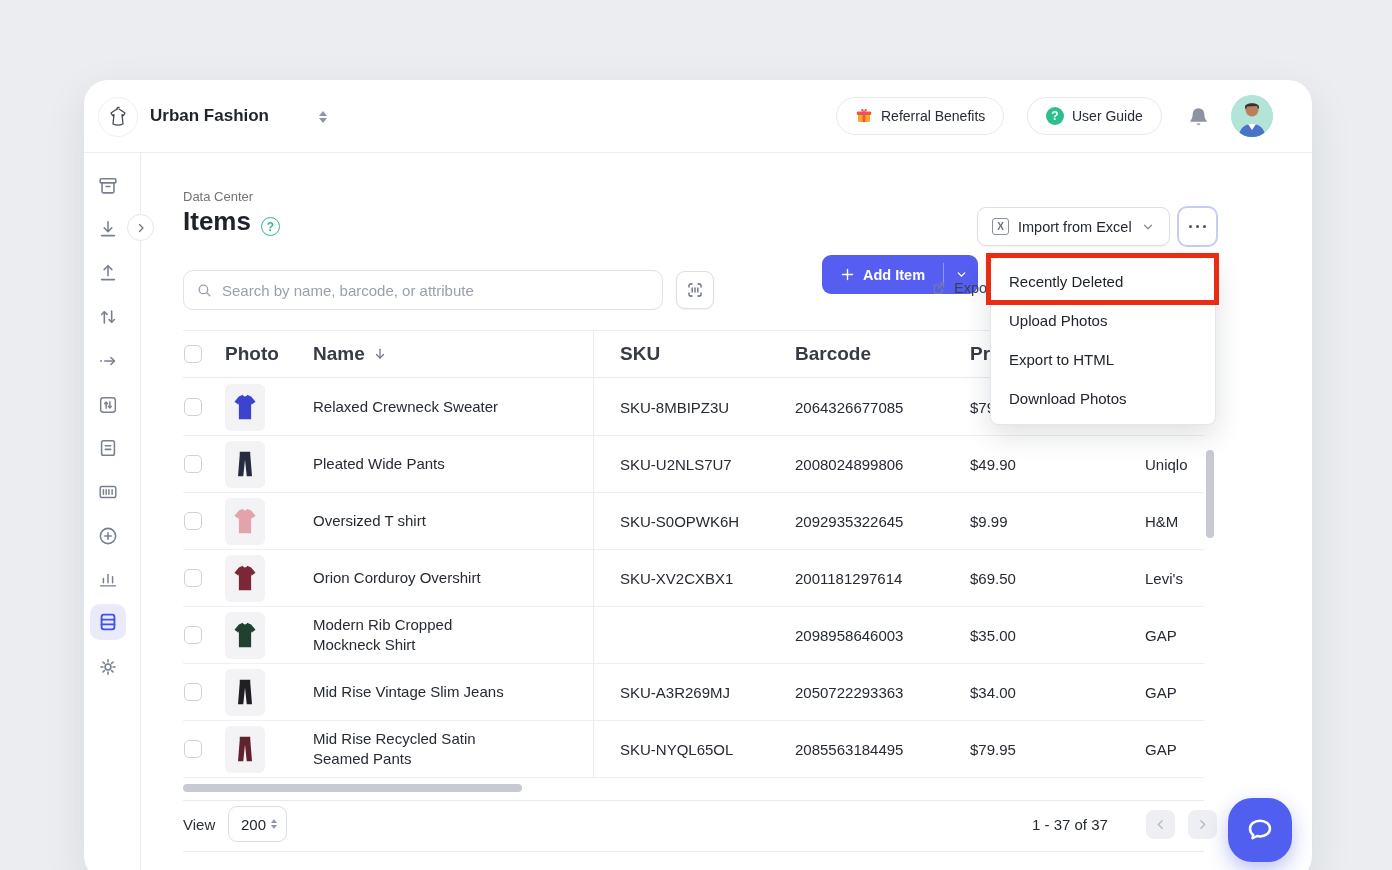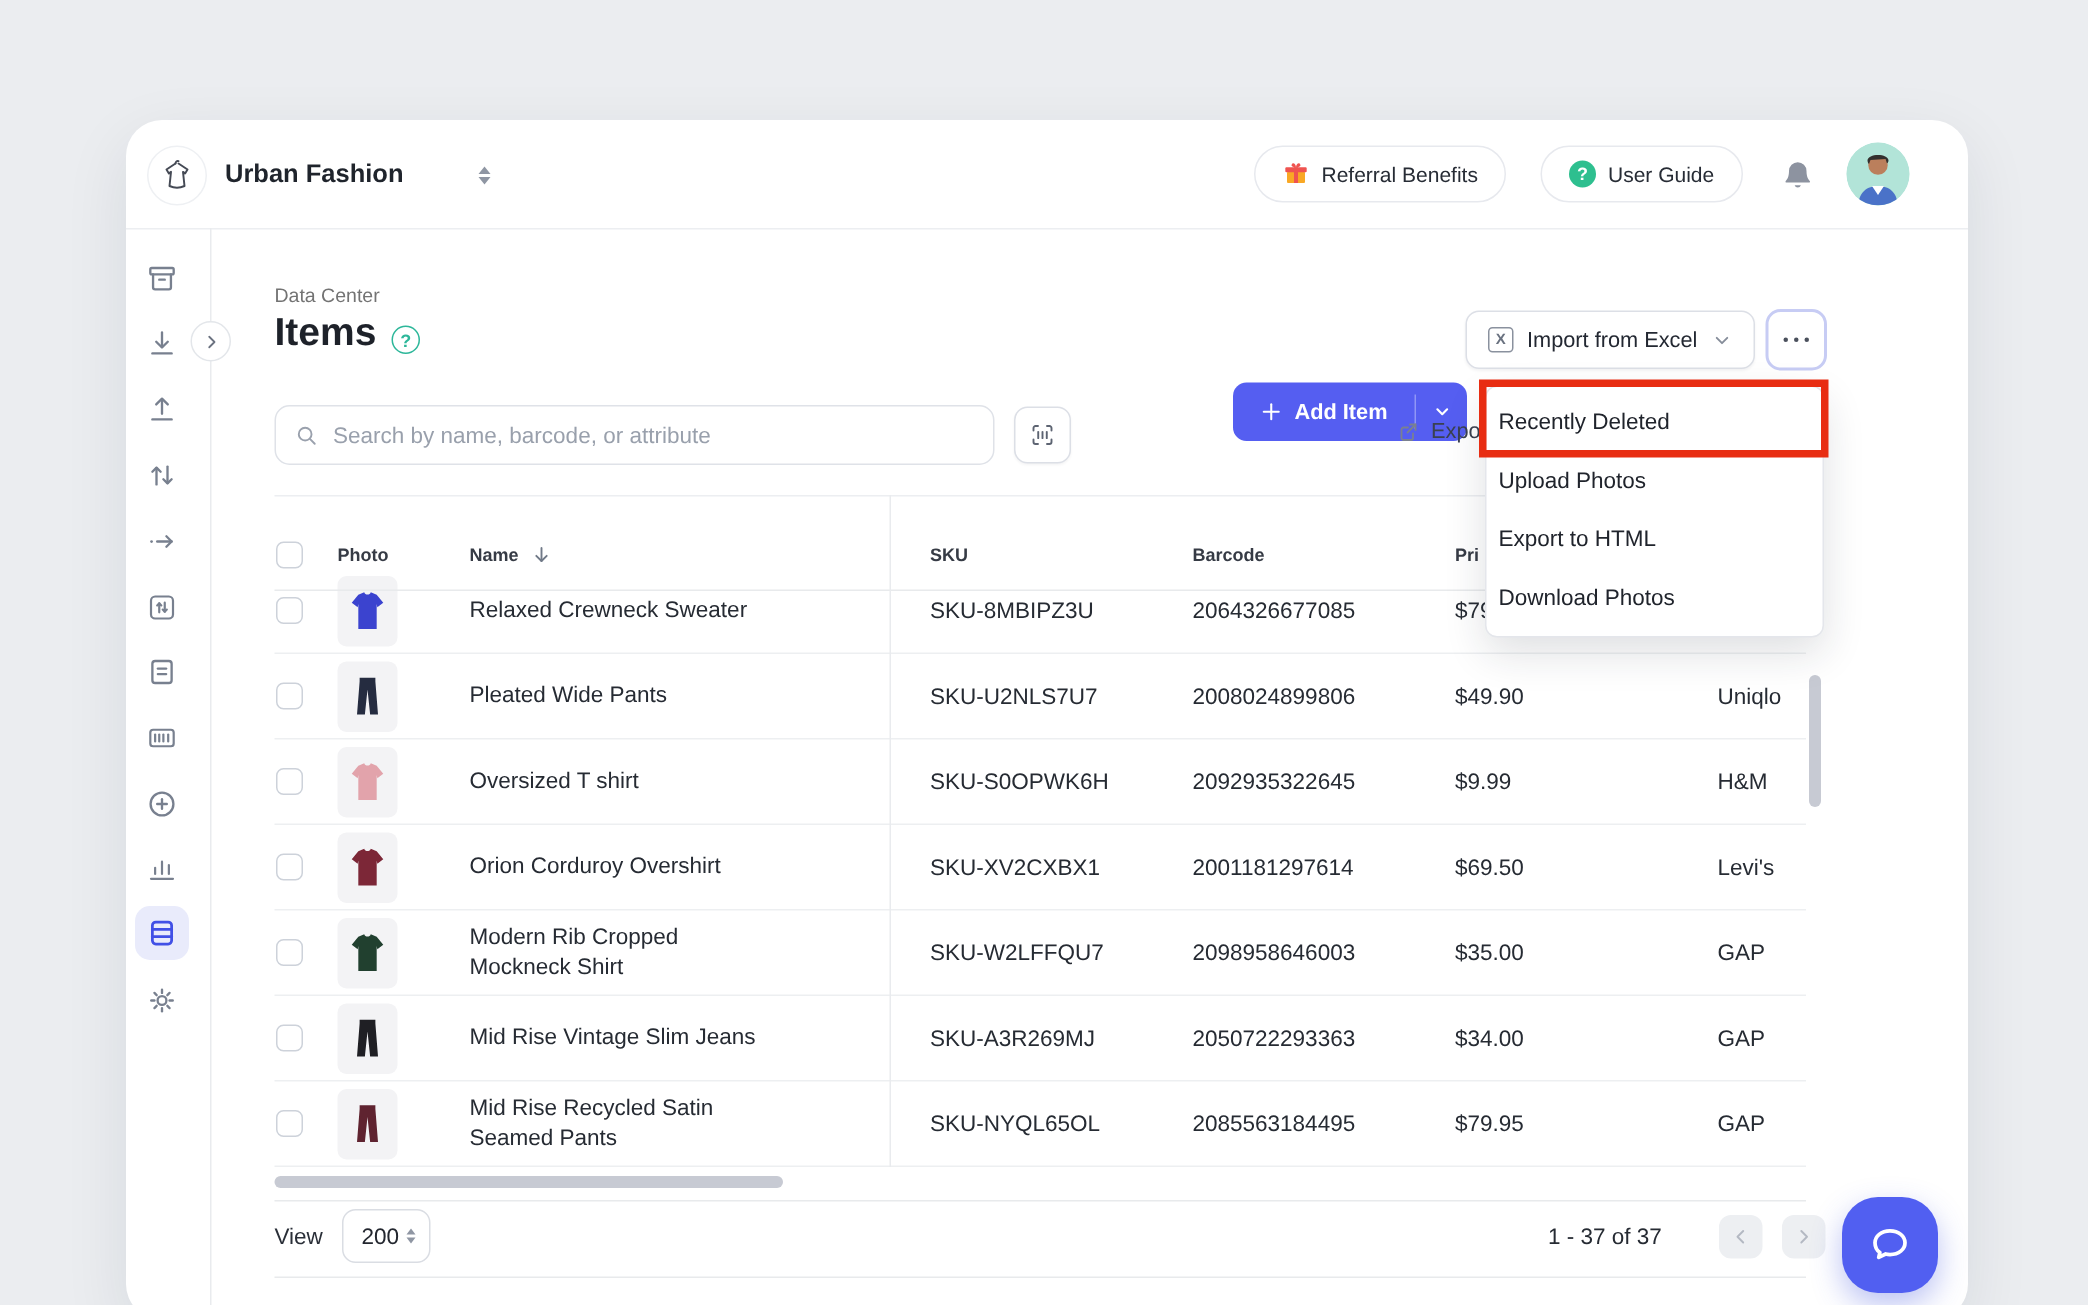--- a/index.html
+++ b/index.html
@@ -43,26 +43,26 @@
 
   
   .search-box { left:183px; top:270px; width:480px; height:40px; border:1px solid #dfe2e8; border-radius:10px; background:#fff; display:flex; align-items:center; padding:0 12px; gap:9px; }
   .search-box input { border:none; outline:none; flex:1; font-size:15px; color:#2a2f38; font-family:inherit; background:transparent; }
   .search-box input::placeholder { color:#99a0ac; }
   .scan-btn { left:676px; top:271px; width:38px; height:38px; border-radius:9px; display:flex; align-items:center; justify-content:center; }
   .export-btn { left:931px; top:280px; display:flex; align-items:center; gap:7px; font-size:14.5px; color:#3a4150; cursor:pointer; z-index:1; }
 
   
   .menu { left:990px; top:257px; width:226px; background:#fff; border:1px solid #e4e6eb; border-radius:8px; box-shadow:0 10px 28px rgba(25,32,52,.14); padding:4px 0 6px; z-index:20; }
-  .menu-item { height:39px; display:flex; align-items:center; padding-left:8px; font-size:15px; color:#20242c; cursor:pointer;text-align:center; }
+  .menu-item { height:39px; display:flex; align-items:center; padding-left:18px; font-size:15px; color:#20242c; cursor:pointer;text-align:center; }
   .annotation-box { left:986px; top:253px; width:233px; height:52px; border:5px solid #e82d12; z-index:30; pointer-events:none; }
 
   
   .tbl-topline { left:183px; top:330px; width:1021px; height:1px; background:#eceef1; }
-  .tbl-header { left:183px; top:330px; width:1021px; height:48px; border-bottom:1px solid #e8eaec; font-size:12px; font-weight:600; color:#363b45; z-index:1;margin-top:16px; }
+  .tbl-header { left:183px; top:330px; width:1021px; height:48px; border-bottom:1px solid #e8eaec; font-size:19px; font-weight:600; color:#363b45; z-index:1; }
   .col-sep { left:593px; top:330px; width:1px; height:448px; background:#e9ebee; z-index:2; }
   .checkbox { width:18px; height:18px; border:1.5px solid #cdd2da; border-radius:5px; background:#fff; cursor:pointer; }
   .hcell,.cell { position:absolute; display:flex; align-items:center; height:100%; }
   .row { left:183px; width:1021px; height:57px; border-bottom:1px solid #edeff1; font-size:15px; color:#262b33; }
   .photo-tile { width:40px; height:47px; border-radius:6px; background:#f3f3f5; display:flex; align-items:center; justify-content:center; }
   .garment { width:28px; height:34px; }
   .garment path { fill:var(--c,#888); }
   .name-cell { width:195px; line-height:20px; }
 
   .hscroll { left:183px; top:784px; width:339px; height:8px; border-radius:4px; background:#c7cad3; cursor:grab; }
@@ -382,21 +382,20 @@
       <span class="checkbox"></span>
     </div>
   <div class="cell" style="left:42px">
       <span class="photo-tile" style="--c: #21402f;">
         <svg class="garment" viewBox="0 0 64 64">
           <path d="M18 8 27 4 C28 9 36 9 37 4 L46 8 56 20 47 27 46 22 46 60 18 60 18 22 17 27 8 20 Z"></path>
         </svg>
       </span>
     </div>
   <div class="cell name-cell" style="left:130px">Modern Rib Cropped Mockneck Shirt</div>
-  <div class="cell" style="left:437px">SKU-W2LFFQU7</div>
   <div class="cell" style="left:612px">2098958646003</div>
   <div class="cell" style="left:787px">$35.00</div>
   <div class="cell" style="left:962px">GAP</div>
 </div>
 <div class="abs row" style="top:664px">
   <div class="cell" style="left:1px">
       <span class="checkbox"></span>
     </div>
   <div class="cell" style="left:42px">
       <span class="photo-tile" style="--c: #1f1f24;">

